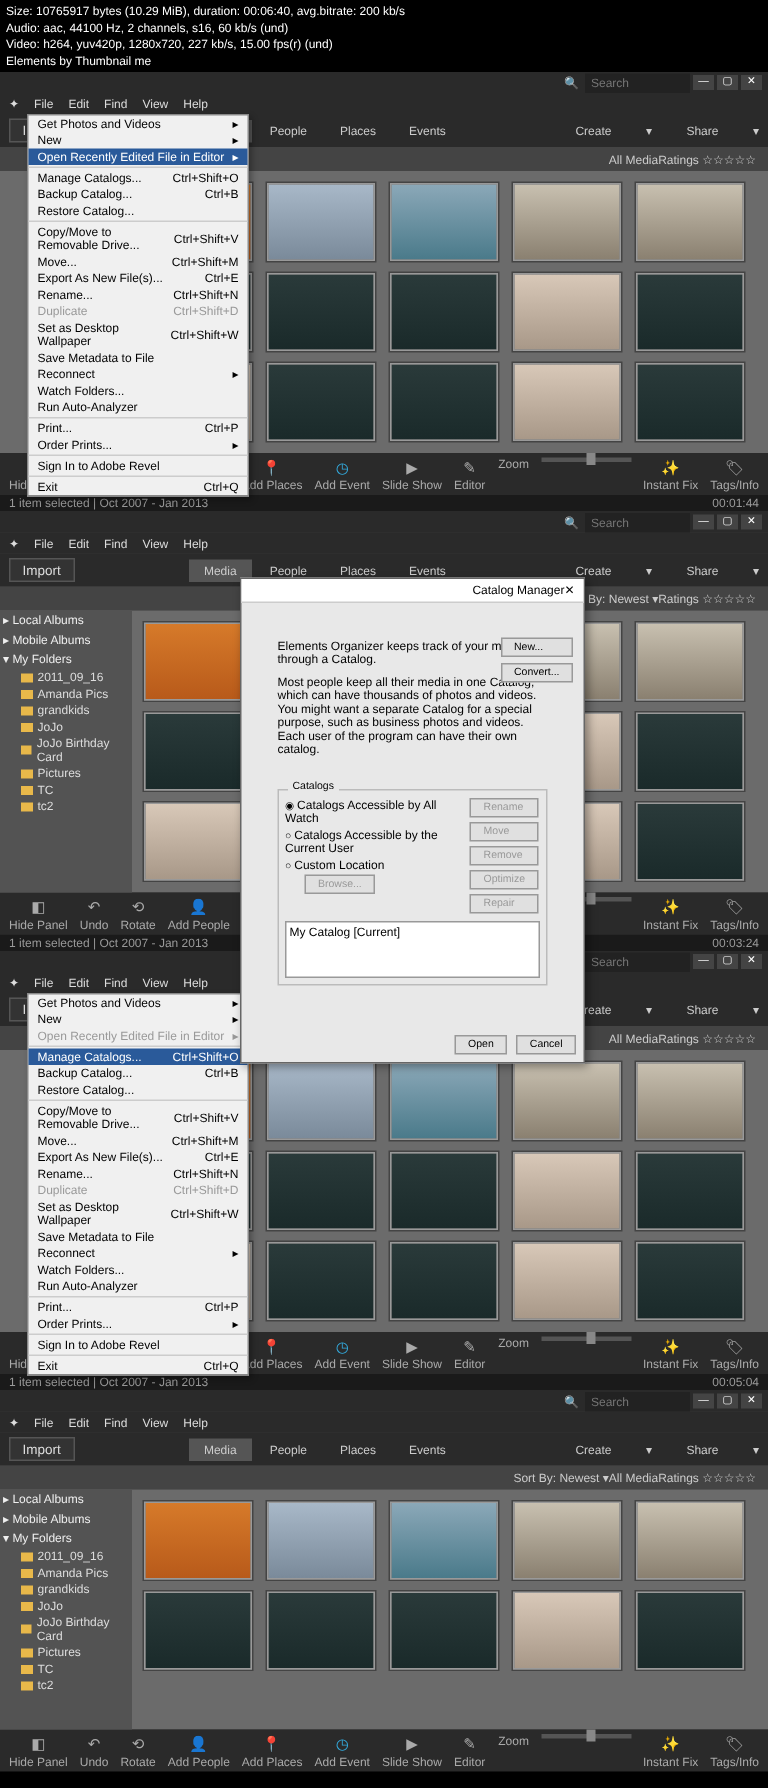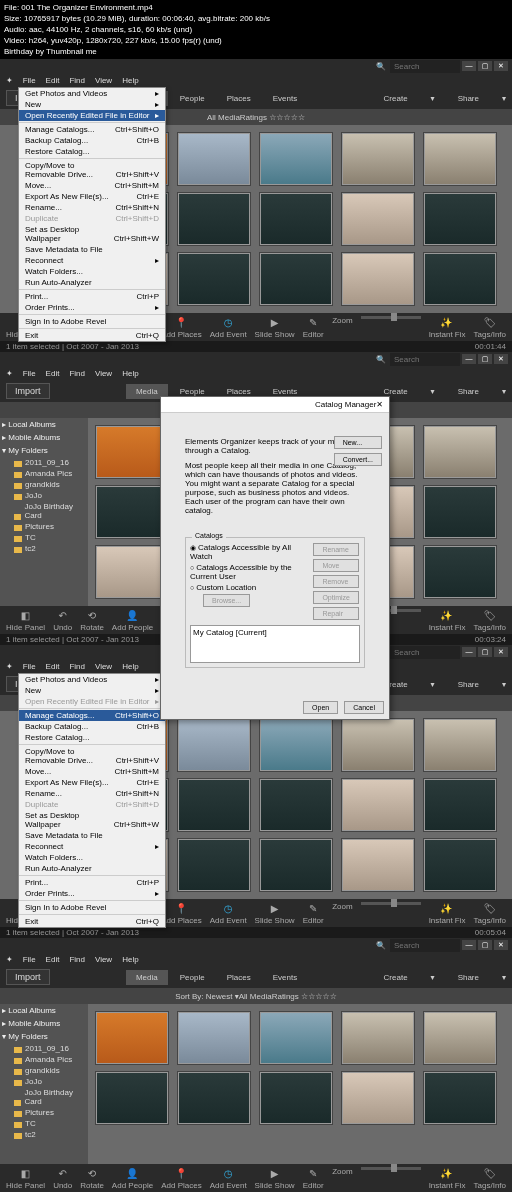--- a/index.html
+++ b/index.html
@@ -10,69 +10,68 @@
 .titlebar .winbtn{width:14px;height:10px;background:#444;margin-left:2px;color:#fff;text-align:center;font-size:7px;line-height:10px}
 .menubar{background:#2a2a2a;height:14px;display:flex;align-items:center;padding:0 6px;gap:10px;color:#ddd;font-size:8px}
 .topstrip{background:#2a2a2a;height:22px;display:flex;align-items:center;justify-content:space-between;padding:0 6px}
 .import-btn{background:#333;border:1px solid #555;padding:2px 8px;color:#ddd;font-size:9px}
 .tabs{display:flex;gap:2px}
 .tab{padding:3px 10px;color:#ccc;font-size:8px}
 .tab.active{background:#555}
 .right-actions{display:flex;gap:23px;color:#ccc;font-size:8px}
 .search-area{display:flex;align-items:center;gap:4px;color:#888}
 .search-input{background:#222;border:none;color:#888;padding:2px 4px;width:70px;font-size:8px}
-.subbar{background:#444;height:16px;display:flex;align-items:center;justify-content:center;padding:0 8px;color:#ccc;font-size:8px}
+.subbar{background:#444;height:16px;display:flex;align-items:center;justify-content:flex-end;padding:0 8px;color:#ccc;font-size:8px}
 .main-area{display:flex;background:#6b6b6b;min-height:160px}
 .sidebar{width:88px;background:#535353;padding:0;color:#ddd;font-size:8px}
 .sidebar-hdr{padding:2px;color:#eee}
-.folder-item{padding:1px 0 1px 14px;color:#ddd;display:flex;align-items:flex-end;gap:3px}
+.folder-item{padding:1px 0 1px 14px;color:#ddd;display:flex;align-items:center;gap:3px}
 .folder-icon{width:8px;height:6px;background:#e8b84a;display:inline-block}
 .grid{flex:1;padding:8px;display:flex;flex-direction:column;gap:8px}
 .row{display:flex;gap:10px}
 .thumb{width:72px;height:52px;background:#888;border:1px solid #999;box-shadow:0 0 0 1px #444}
 .t-orange{background:linear-gradient(#d67a2a,#b85a1a)}
 .t-boat{background:linear-gradient(#a8b8c8,#7a8a9a)}
 .t-sea{background:linear-gradient(#8ba8b8,#4a7a8a)}
 .t-people{background:linear-gradient(#c8c0b0,#8a8070)}
 .t-dark{background:linear-gradient(#2a3a3a,#1a2a2a)}
 .t-face{background:linear-gradient(#d8c8b8,#a89888)}
 .bottombar{background:#2a2a2a;height:28px;display:flex;align-items:center;justify-content:space-between;padding:0 6px}
 .tool-group{display:flex;gap:8px}
 .tool{display:flex;flex-direction:column;align-items:center;color:#aaa;font-size:6px}
 .tool-icon{width:14px;height:14px;display:flex;align-items:center;justify-content:center;font-size:10px}
 .slider{width:60px;height:3px;background:#555;position:relative}
 .slider::after{content:"";position:absolute;width:6px;height:8px;background:#888;top:-3px;left:30px}
 .statusbar{background:#1a1a1a;height:11px;display:flex;align-items:center;padding:0 6px;color:#999;font-size:7px;justify-content:space-between}
 .dropdown{position:absolute;top:28px;left:18px;background:#f0f0f0;border:1px solid #888;width:148px;box-shadow:2px 2px 4px rgba(0,0,0,0.3);z-index:10;color:#000}
-.dd-item{padding:1px 6px;font-size:7px;display:flex;justify-content:space-between;align-items:flex-end}
+.dd-item{padding:1px 6px;font-size:7px;display:flex;justify-content:space-between;align-items:center}
 .dd-item.hl{background:#2a5a9a;color:#fff}
 .dd-item.dim{color:#999}
 .dd-sep{height:1px;background:#ccc;margin:1px 0}
 .dialog{position:absolute;top:44px;left:160px;width:230px;background:#e8e8e8;border:1px solid #666;box-shadow:2px 2px 6px rgba(0,0,0,0.4);z-index:20;color:#000}
 .dlg-title{background:#fff;padding:3px 6px;font-size:8px;display:flex;justify-content:flex-end;border-bottom:1px solid #ccc}
 .dlg-body{padding:24px;font-size:7px}
 .dlg-text{margin-bottom:6px;line-height:9px}
 .dlg-btn{background:#e0e0e0;border:1px solid #999;padding:2px 8px;font-size:7px;display:inline-block;margin:1px}
 .dlg-right-btns{position:absolute;right:6px;top:22px;display:flex;flex-direction:column;gap:2px}
 .dlg-group{border:1px solid #bbb;padding:4px;margin:22px 0 4px 0;position:relative}
 .dlg-group-label{position:absolute;top:-6px;left:6px;background:#e8e8e8;padding:0 3px;font-size:7px}
 .radio-row{padding:1px 0;font-size:7px}
 .dlg-list{background:#fff;border:1px solid #999;height:38px;padding:2px;margin-top:4px;font-size:7px}
 .dlg-footer{display:flex;justify-content:flex-end;gap:4px;padding:4px}
 .watermark{position:absolute;left:50%;transform:translateX(-50%);color:#e8c84a;font-size:14px;font-weight:bold;z-index:5;pointer-events:none}
 </style>
 </head>
 <body>
 
 <div class="header-info">
-  <div>File: 001 The Organizer Environment.mp4</div>
   <div>Size: 10765917 bytes (10.29 MiB), duration: 00:06:40, avg.bitrate: 200 kb/s</div>
   <div>Audio: aac, 44100 Hz, 2 channels, s16, 60 kb/s (und)</div>
   <div>Video: h264, yuv420p, 1280x720, 227 kb/s, 15.00 fps(r) (und)</div>
-  <div>Birthday by Thumbnail me</div>
+  <div>Elements by Thumbnail me</div>
 </div>
 
 <div class="panel">
   <div class="titlebar">
     <div class="search-area">
         <span>🔍</span>
         <input class="search-input" placeholder="Search" style="">
       </div>
     <span class="winbtn">—</span>
     <span class="winbtn">▢</span>

